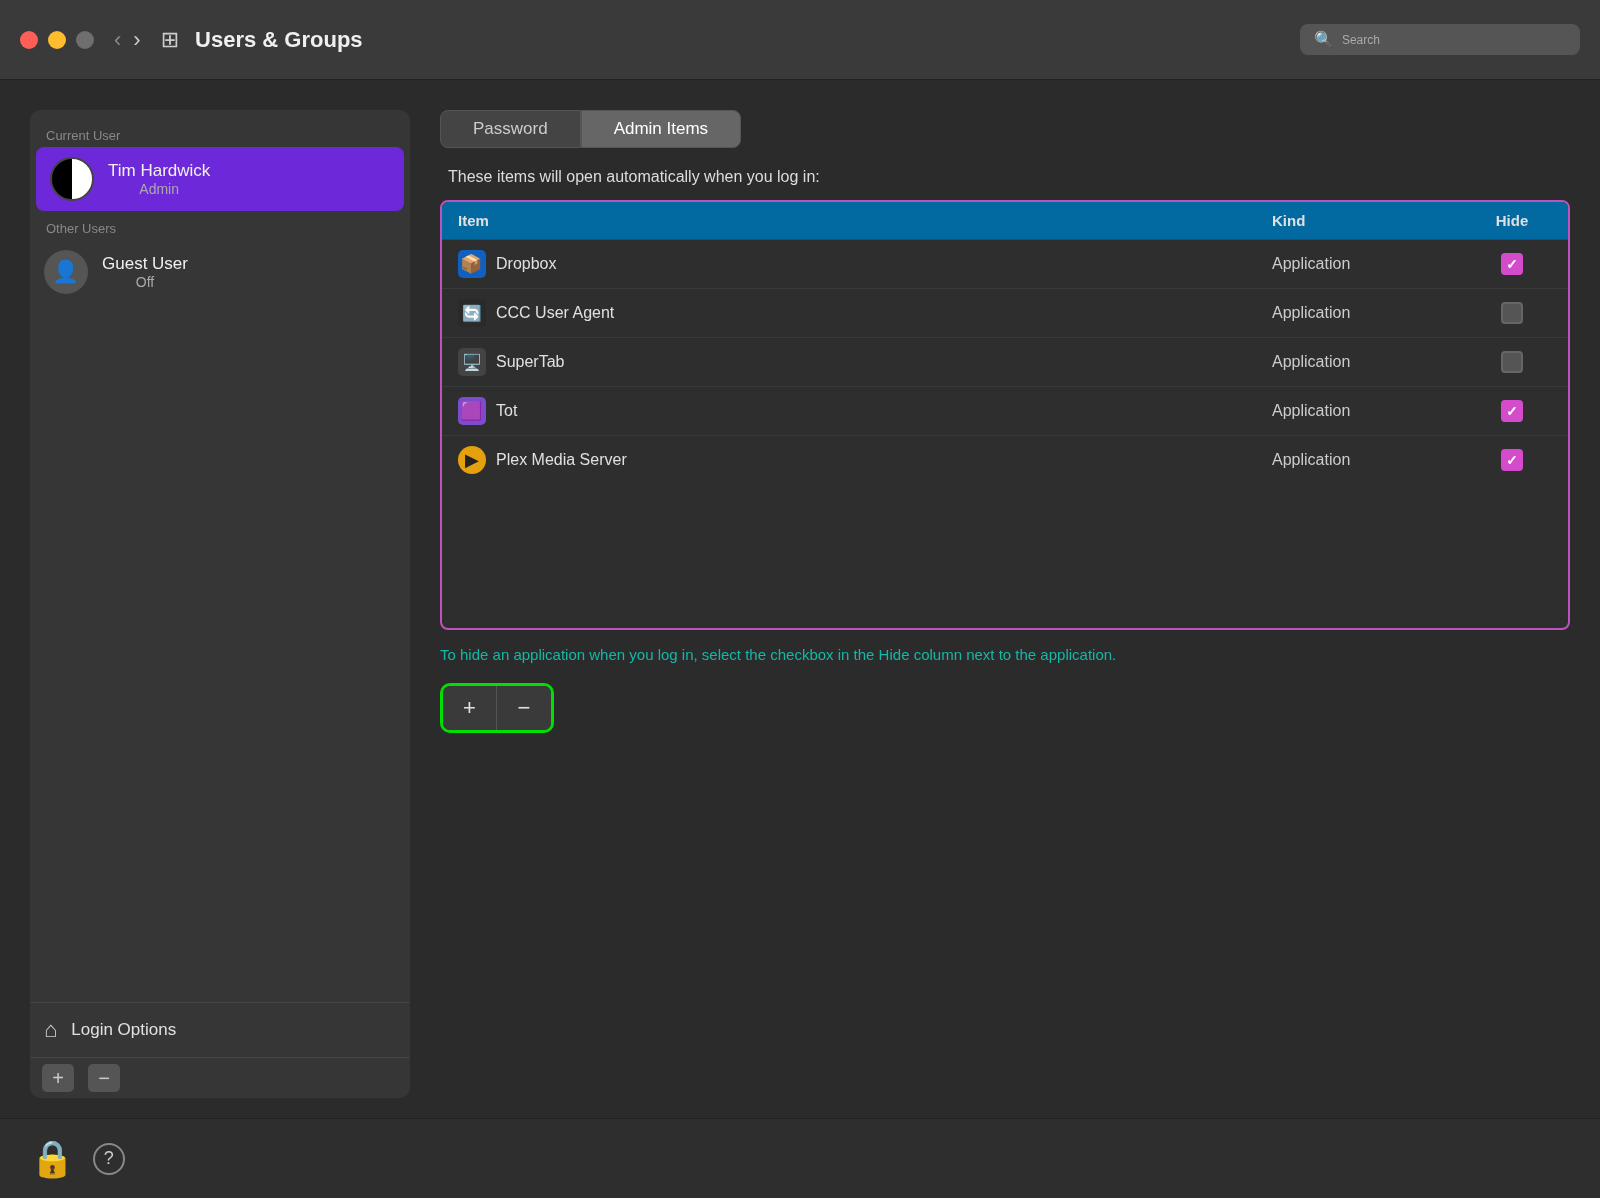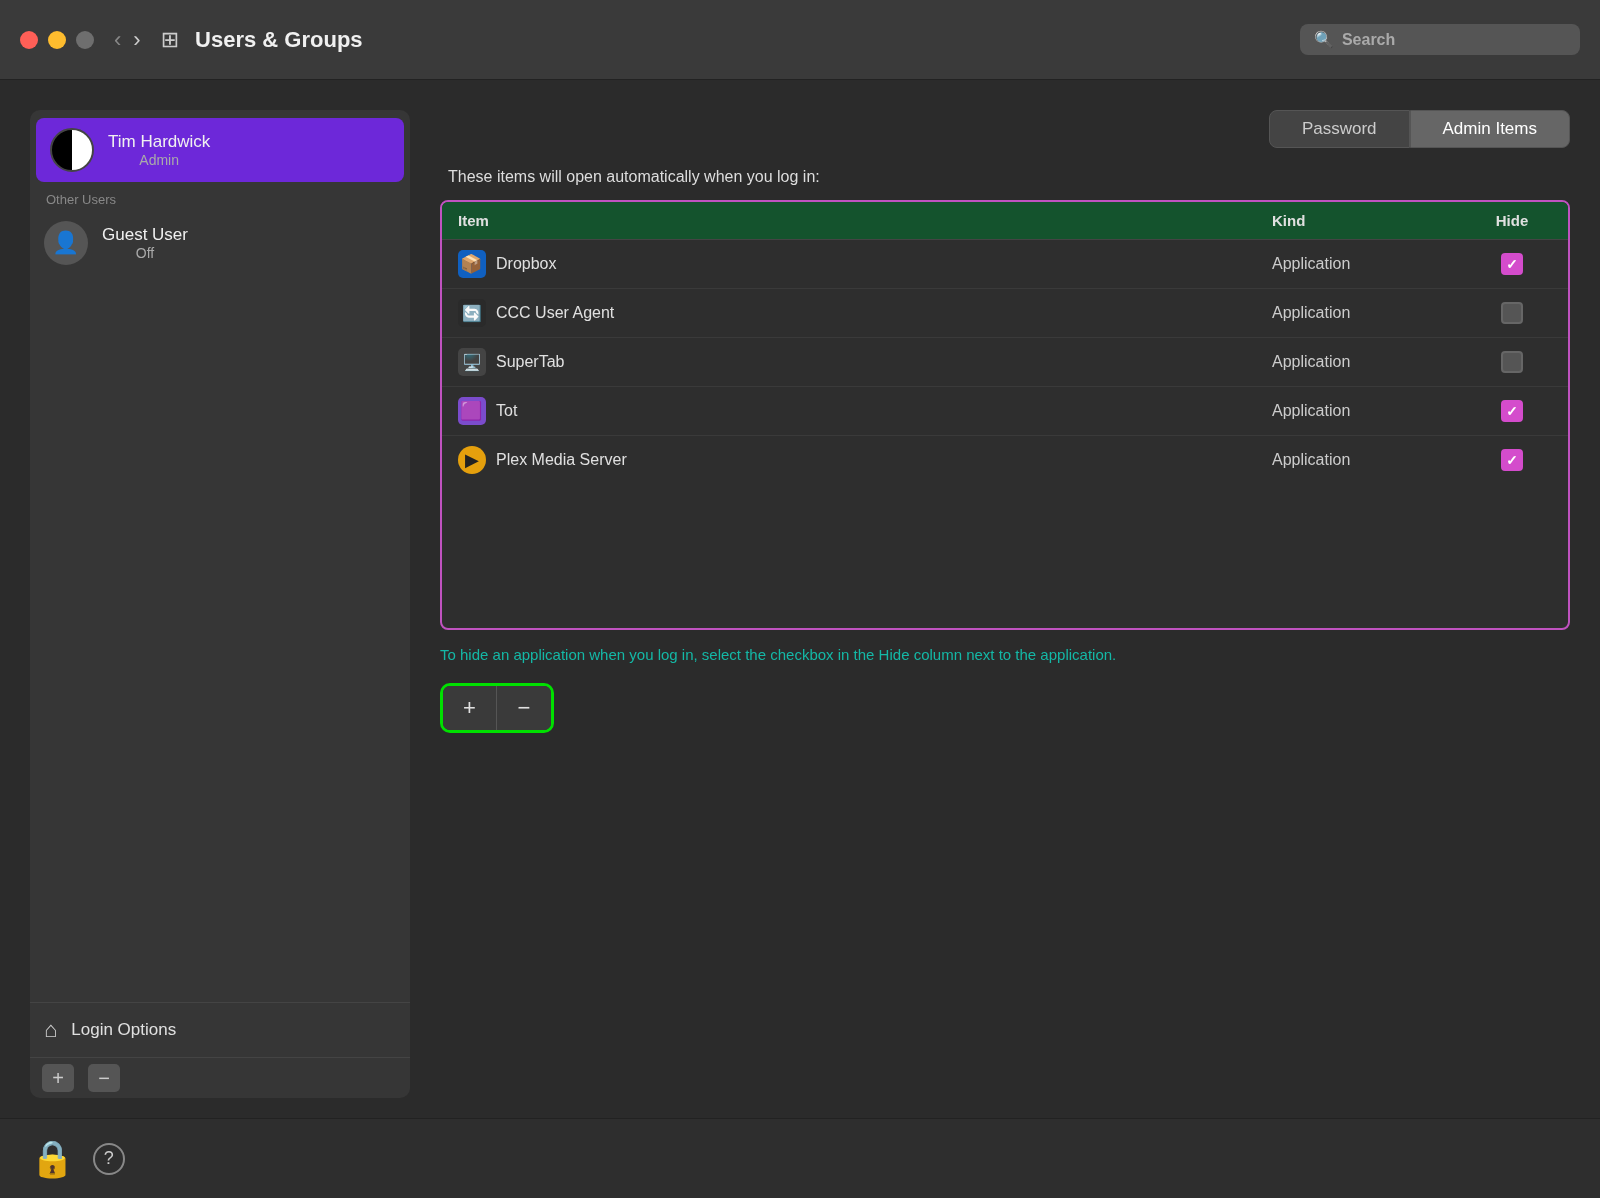--- a/index.html
+++ b/index.html
@@ -68,22 +68,21 @@
       padding: 6px 14px;
       gap: 8px;
       width: 280px;
     }
     .search-icon-char {
       color: #aaa;
       font-size: 16px;
     }
     .search-input-label {
       color: #aaa;
-      font-size: 16px;
-      font-weight: bold;
+      font-size: 12px;
     }
 
     
     .main-content {
       display: flex;
       flex: 1;
       padding: 30px 30px 20px 30px;
       gap: 30px;
     }
 
@@ -185,21 +184,21 @@
     
     .right-panel {
       flex: 1;
       display: flex;
       flex-direction: column;
     }
 
     
     .tab-bar {
       display: flex;
-      justify-content: flex-end;
+      justify-content: flex-start;
       gap: 0;
       margin-bottom: 20px;
     }
     .tab {
       padding: 8px 32px;
       font-size: 17px;
       color: #ccc;
       background: #444;
       border: 1px solid #555;
       cursor: pointer;
@@ -231,21 +230,21 @@
       overflow: hidden;
       flex: 1;
       max-height: 430px;
       background: #2e2e2e;
     }
     .table-header {
       display: grid;
       grid-template-columns: 1fr 200px 80px;
       padding: 10px 16px;
       border-bottom: 1px solid #444;
-      background: #14532d;
+      background: #0369a1;
     }
     .table-header-cell {
       font-size: 15px;
       font-weight: 600;
       color: #e0e0e0;
     }
     .table-header-cell.center { text-align: center; }
     .table-row {
       display: grid;
       grid-template-columns: 1fr 200px 80px;
@@ -395,20 +394,21 @@
   <div class="search-box">
     <span class="search-icon-char">🔍</span>
     <span class="search-input-label">Search</span>
   </div>
 </div>
 
 <div class="main-content">
 
   <div class="sidebar">
     <div class="sidebar-list">
+      <div class="sidebar-section-label">Current User</div>
       <div class="sidebar-user-item selected">
         <div class="avatar avatar-yin-yang"></div>
         <div class="user-info">
           <span class="user-name">Tim Hardwick</span>
           <span class="user-role">Admin</span>
         </div>
       </div>
       <div class="sidebar-section-label">Other Users</div>
       <div class="sidebar-user-item">
         <div class="avatar avatar-generic">👤</div>

